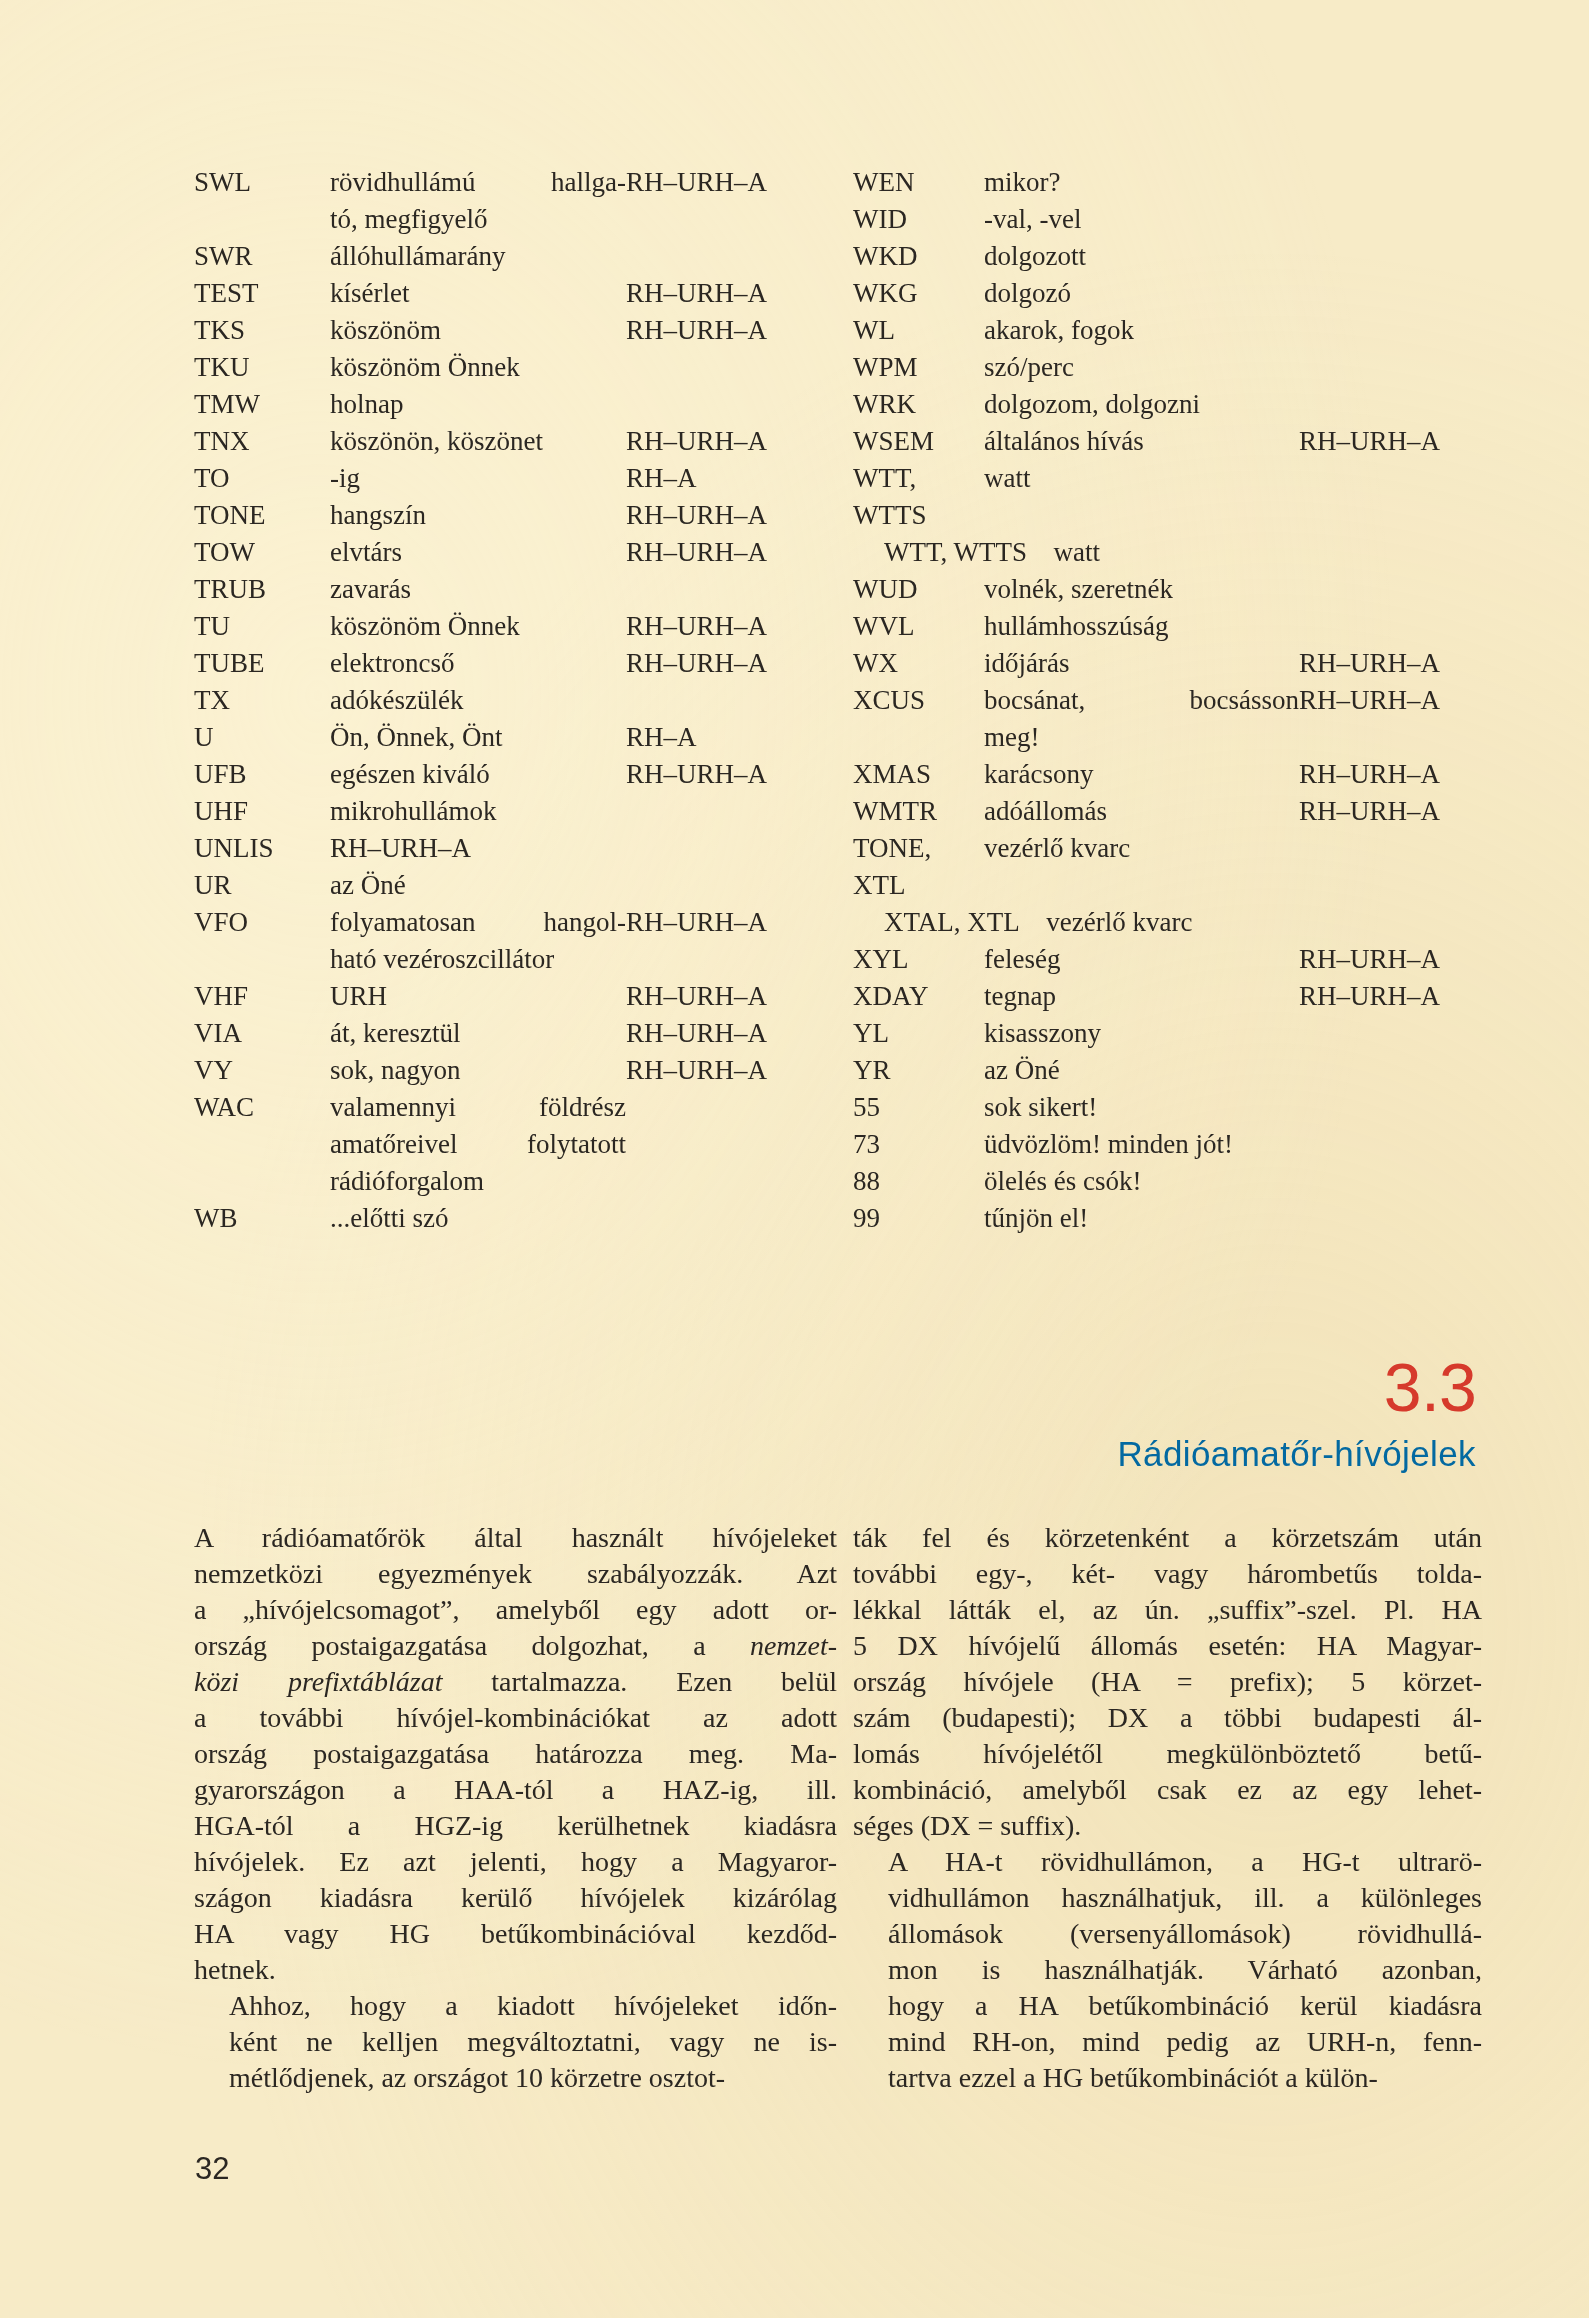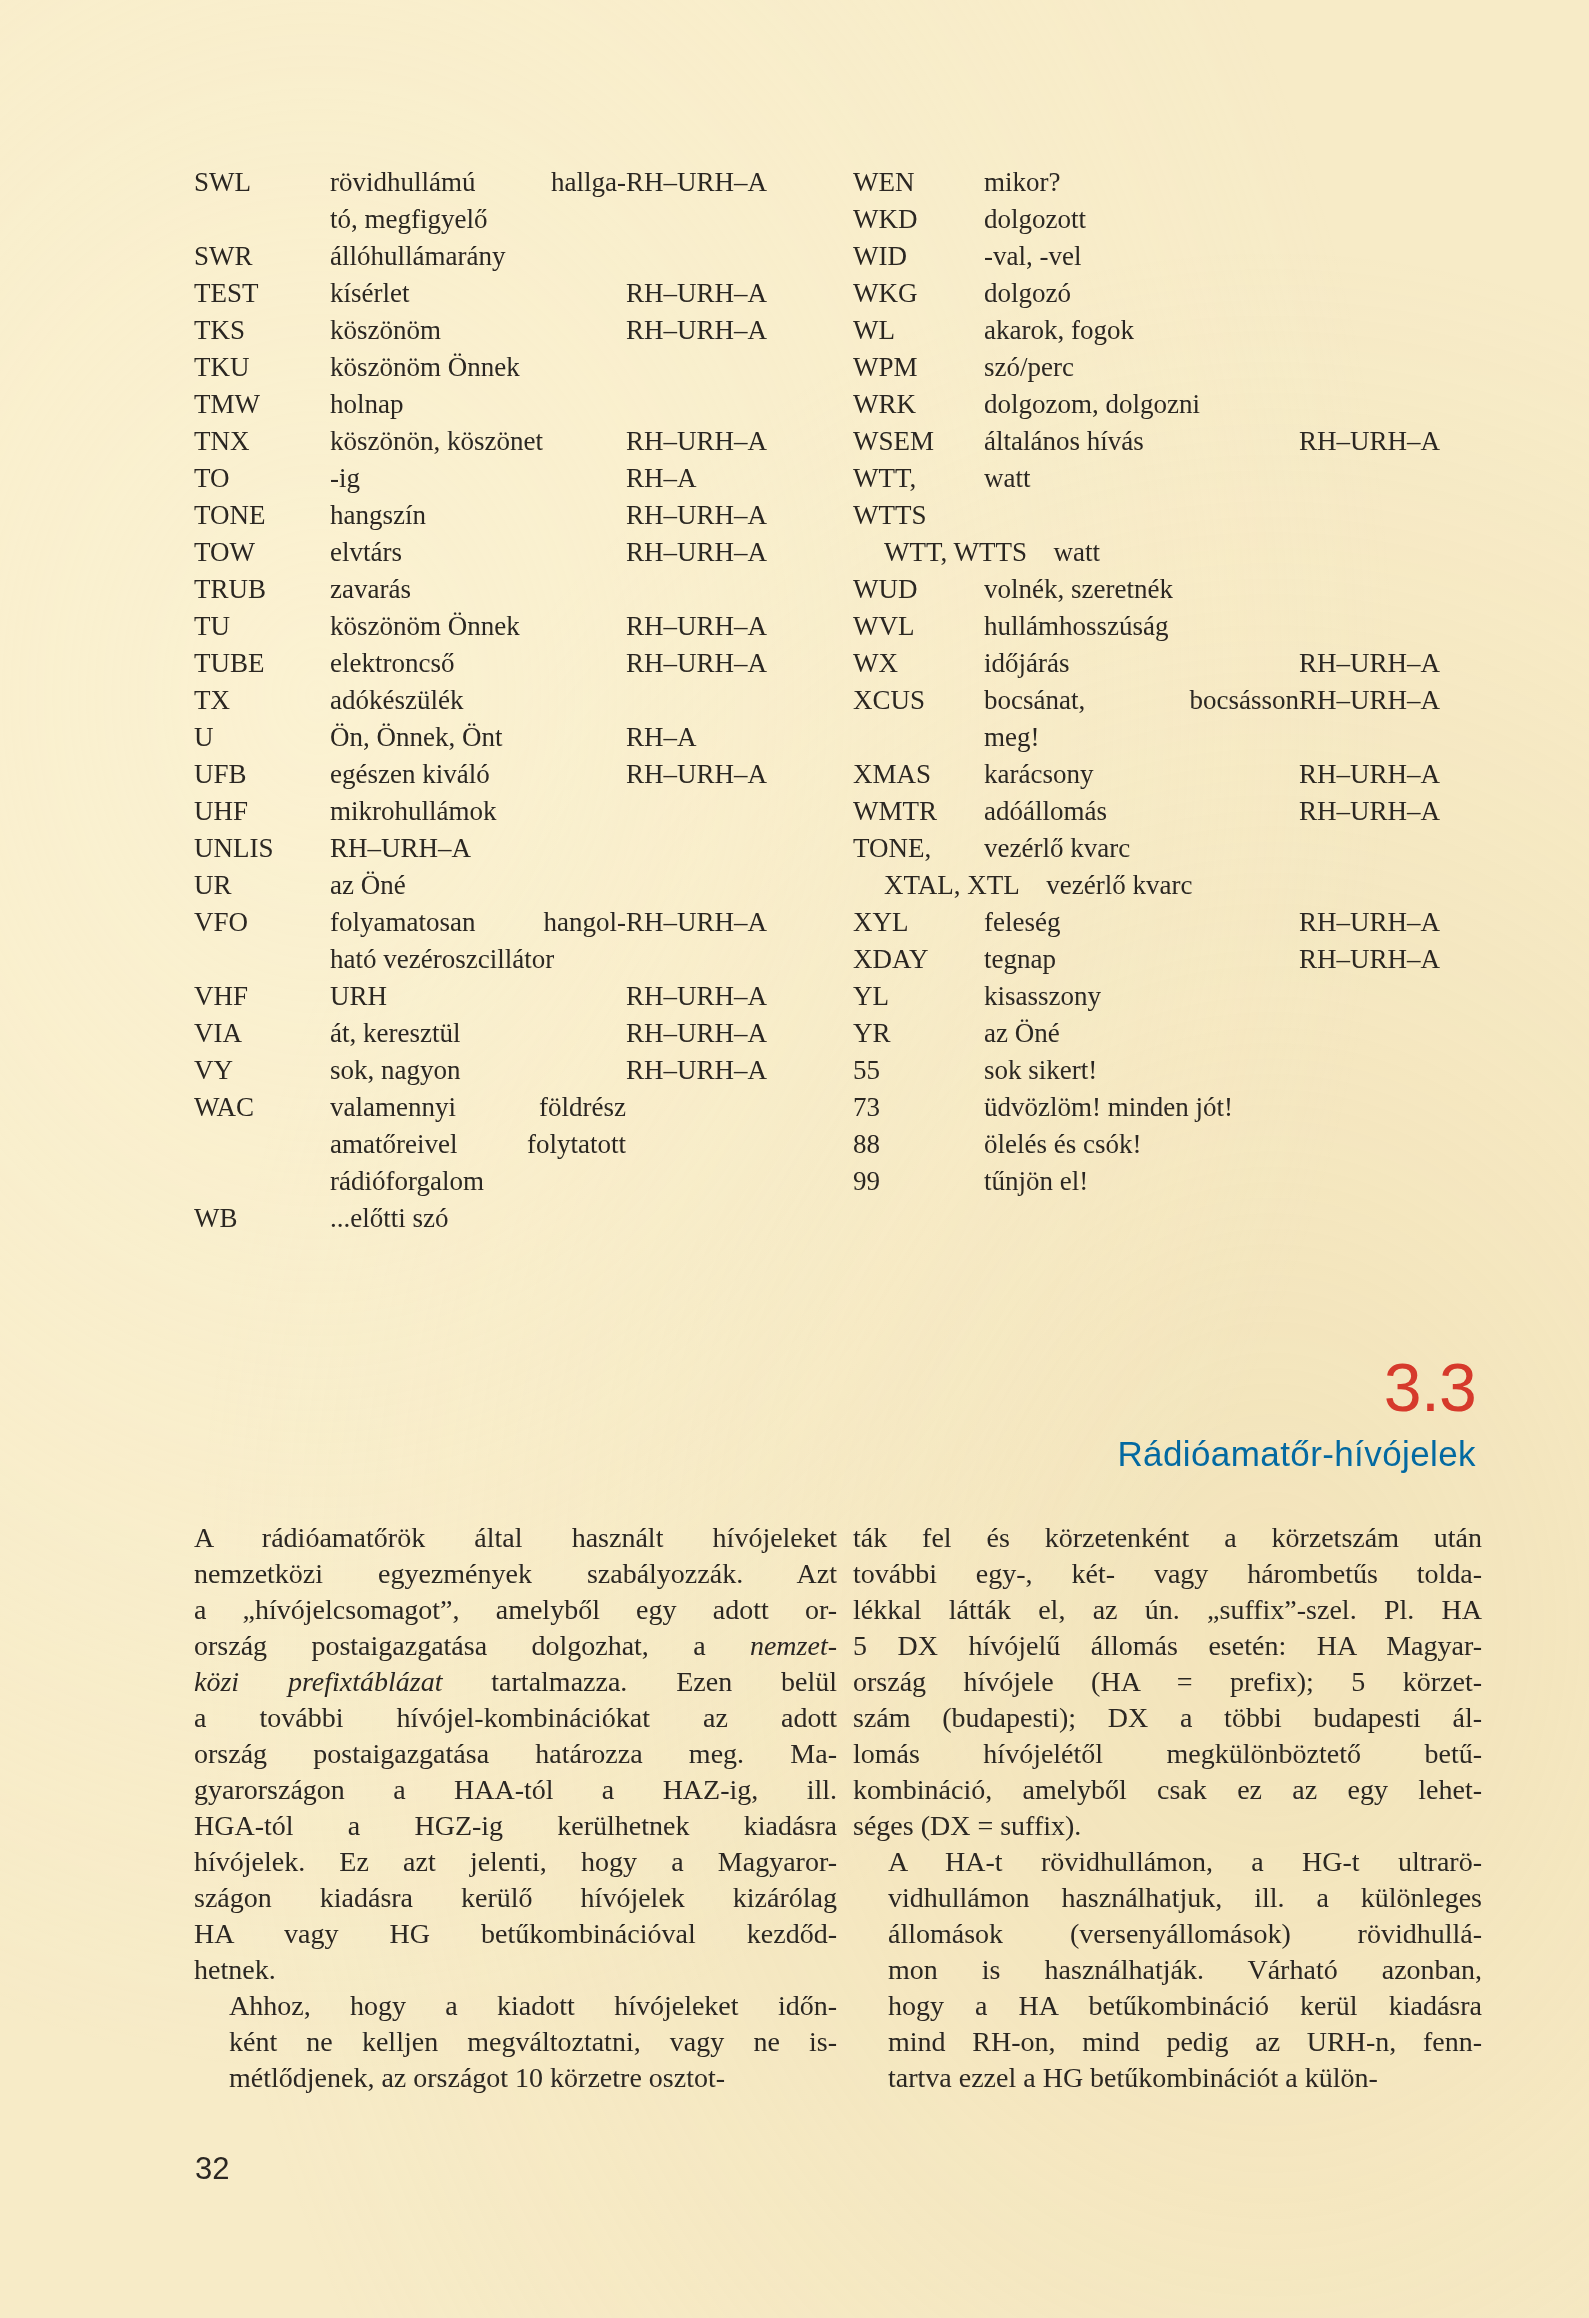--- a/index.html
+++ b/index.html
@@ -238,30 +238,30 @@
   </div>
 <div class="col-table right" id="tbl-right">
     <div class="row">
       <div class="abbr">WEN</div>
       <div class="meaning">
         <span class="ln">mikor?</span>
       </div>
       <div class="band"></div>
     </div>
     <div class="row">
+      <div class="abbr">WID</div>
+      <div class="meaning">
+        <span class="ln">-val, -vel</span>
+      </div>
+      <div class="band"></div>
+    </div>
+    <div class="row">
       <div class="abbr">WKD</div>
       <div class="meaning">
         <span class="ln">dolgozott</span>
-      </div>
-      <div class="band"></div>
-    </div>
-    <div class="row">
-      <div class="abbr">WID</div>
-      <div class="meaning">
-        <span class="ln">-val, -vel</span>
       </div>
       <div class="band"></div>
     </div>
     <div class="row">
       <div class="abbr">WKG</div>
       <div class="meaning">
         <span class="ln">dolgozó</span>
       </div>
       <div class="band"></div>
     </div>
@@ -351,20 +351,27 @@
       <div class="abbr">WMTR</div>
       <div class="meaning">
         <span class="ln">adóállomás</span>
       </div>
       <div class="band">RH–URH–A</div>
     </div>
     <div class="row">
       <div class="abbr">TONE,</div>
       <div class="meaning">
         <span class="ln">vezérlő kvarc</span>
+      </div>
+      <div class="band"></div>
+    </div>
+    <div class="row">
+      <div class="abbr">XTL</div>
+      <div class="meaning">
+        <span class="ln">&nbsp;</span>
       </div>
       <div class="band"></div>
     </div>
     <div class="row centered-note">
       <span>XTAL, XTL</span>
       <span>vezérlő kvarc</span>
     </div>
     <div class="row">
       <div class="abbr">XYL</div>
       <div class="meaning">

